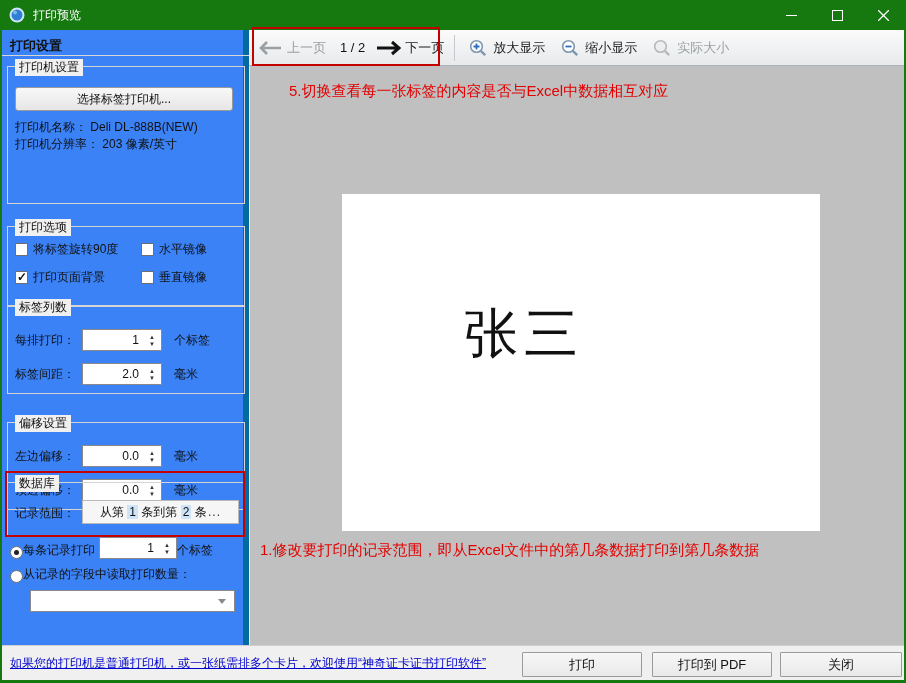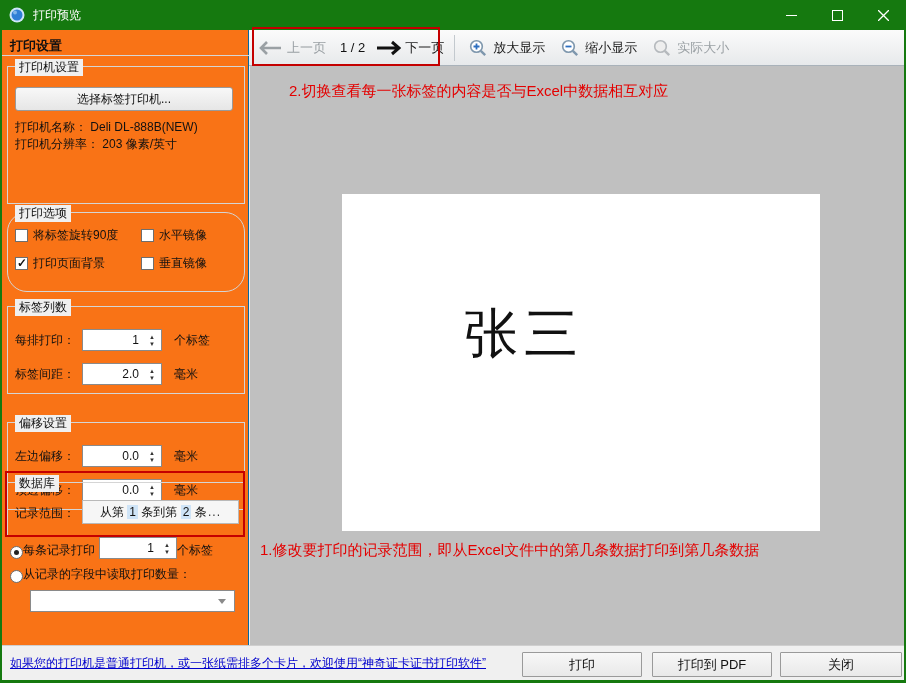--- a/index.html
+++ b/index.html
@@ -14,30 +14,30 @@
     position:absolute; left:-2px; top:0; width:906px; height:30px;
     background:#15790f; display:flex; align-items:center; color:#fff;
   }
   .app-icon { width:16px; height:16px; margin:0 8px 0 9px; }
   .title-text { font-size:12px; color:#fff; }
   .caption-buttons { position:absolute; right:0; top:0; height:30px; display:flex; }
   .cap { width:46px; height:30px; display:flex; align-items:center; justify-content:center; }
   
   .sidebar {
     position:absolute; left:0; top:30px; width:247px; height:615px;
-    background:#f97316; border-right:1px solid #0369a1; font-size:12px; color:#111;
+    background:#3b82f6; border-right:6px solid #0369a1; font-size:12px; color:#111;
   }
   .sidebar-header { font-weight:bold; font-size:13px; padding:7px 0 5px 8px; }
   .sidebar-sep { position:absolute; left:0; top:25px; width:247px; height:1px; background:#d6d6d6; }
   .groupbox { position:absolute; left:5px; width:238px; border:1px solid #d5d5d5; }
   .groupbox > .group-title {
     position:absolute; top:-8px; left:7px; background:#f0f0f0; padding:0 4px; font-size:12px; color:#111;
   }
   .g-printer { top:36px; height:138px; }
-  .g-options { top:182px; height:80px;border-radius:20px; }
+  .g-options { top:196px; height:80px; }
   .g-columns { top:276px; height:88px; }
   .g-offset  { top:392px; height:88px; }
   .g-db      { top:452px; height:55px; }
   .big-btn {
     position:absolute; left:7px; top:20px; width:218px; height:24px;
     background:linear-gradient(#f8f8f8,#e6e6e6); border:1px solid #9a9a9a; border-radius:3px;
     font-size:12px; color:#111; text-align:center; line-height:22px; cursor:pointer;
   }
   .info-line { position:absolute; left:7px; font-size:12px; color:#111; white-space:nowrap; }
   .cb-row { position:absolute; display:flex; align-items:center; gap:5px; }
@@ -315,21 +315,21 @@
         <line x1="11.8" y1="11.8" x2="16.2" y2="16.2" stroke="#b5b9bd" stroke-width="2.4"></line>
       </svg>
       <span>实际大小</span>
     </span>
 
   </div>
 
   <div class="redbox redbox-nav"></div>
 
   <div class="preview">
-    <div class="annotation anno-top">2.切换查看每一张标签的内容是否与Excel中数据相互对应</div>
+    <div class="annotation anno-top">5.切换查看每一张标签的内容是否与Excel中数据相互对应</div>
     <div class="label-card">
       <span class="label-name">张三</span>
     </div>
     <div class="annotation anno-bottom">1.修改要打印的记录范围，即从Excel文件中的第几条数据打印到第几条数据</div>
   </div>
 
   <div class="footer">
     <a class="footer-link">如果您的打印机是普通打印机，或一张纸需排多个卡片，欢迎使用“神奇证卡证书打印软件”</a>
     <div class="footer-btn btn-pdf">打印到 PDF</div>
     <div class="footer-btn btn-print">打印</div>

